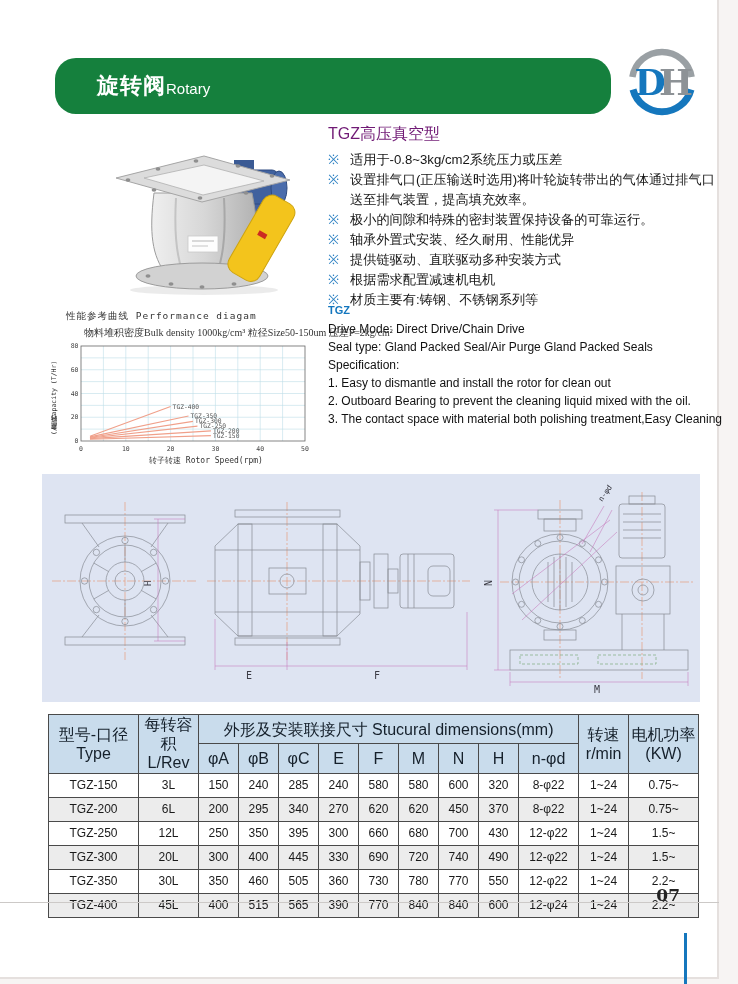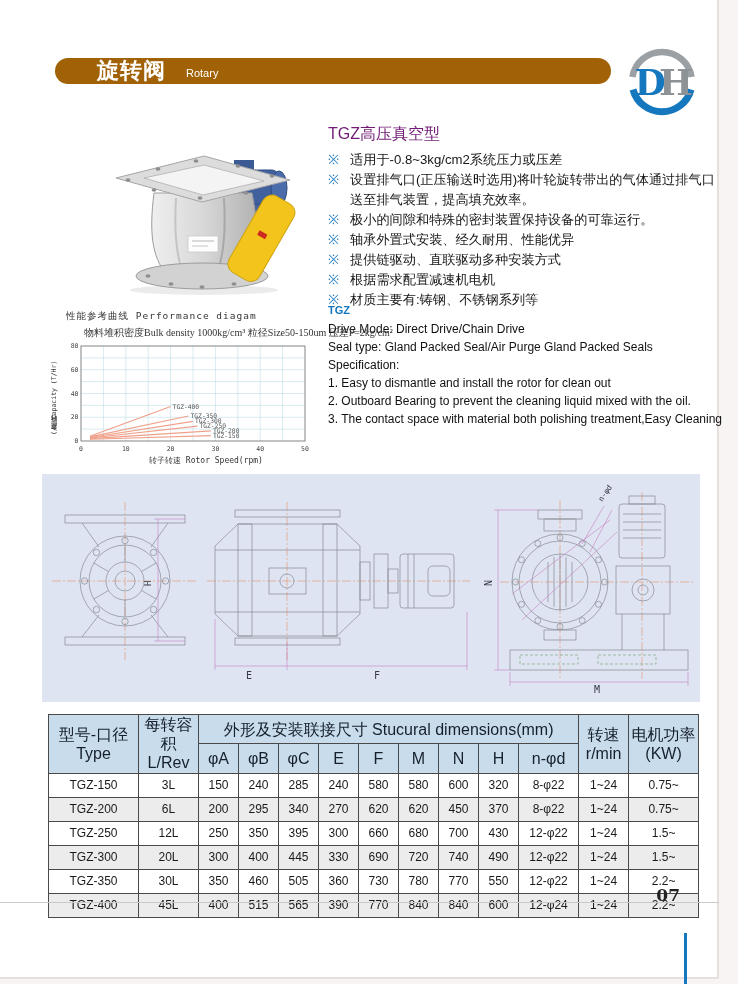--- a/index.html
+++ b/index.html
@@ -2,24 +2,24 @@
 <html><head>
 <meta charset="utf-8">
 <style>
   * { margin:0; padding:0; box-sizing:border-box; }
   body { background:#f7f4f3; font-family:"Liberation Sans", sans-serif; }
   .stage { position:relative; width:738px; height:984px; background:#f7f4f3; overflow:hidden; }
   .page { position:absolute; left:0; top:0; width:719px; height:979px; background:#ffffff;
           border-right:2px solid #e5e0de; border-bottom:2px solid #e5e0de; }
 
   
-  .banner { position:absolute; left:55px; top:58px; width:556px; height:26px; border-radius:21px;
-            background:#a16207; color:#fff; display:flex; align-items:center; padding-left:42px; }
+  .banner { position:absolute; left:55px; top:58px; width:556px; height:56px; border-radius:21px;
+            background:#15803d; color:#fff; display:flex; align-items:center; padding-left:42px; }
   .banner-zh { font-size:22px; font-weight:bold; letter-spacing:1px; }
-  .banner-en { font-size:11px; margin-left:20px; margin-top:4px;text-align:center; }
+  .banner-en { font-size:15px; margin-left:0; margin-top:4px;text-align:center; }
 
   
   .logo { position:absolute; left:616px; top:44px; width:92px; height:76px; }
   .logo svg { width:100%; height:100%; }
 
   
   .photo { position:absolute; left:96px; top:138px; width:214px; height:160px; }
 
   
   .intro { position:absolute; left:328px; top:124px; width:392px; }

